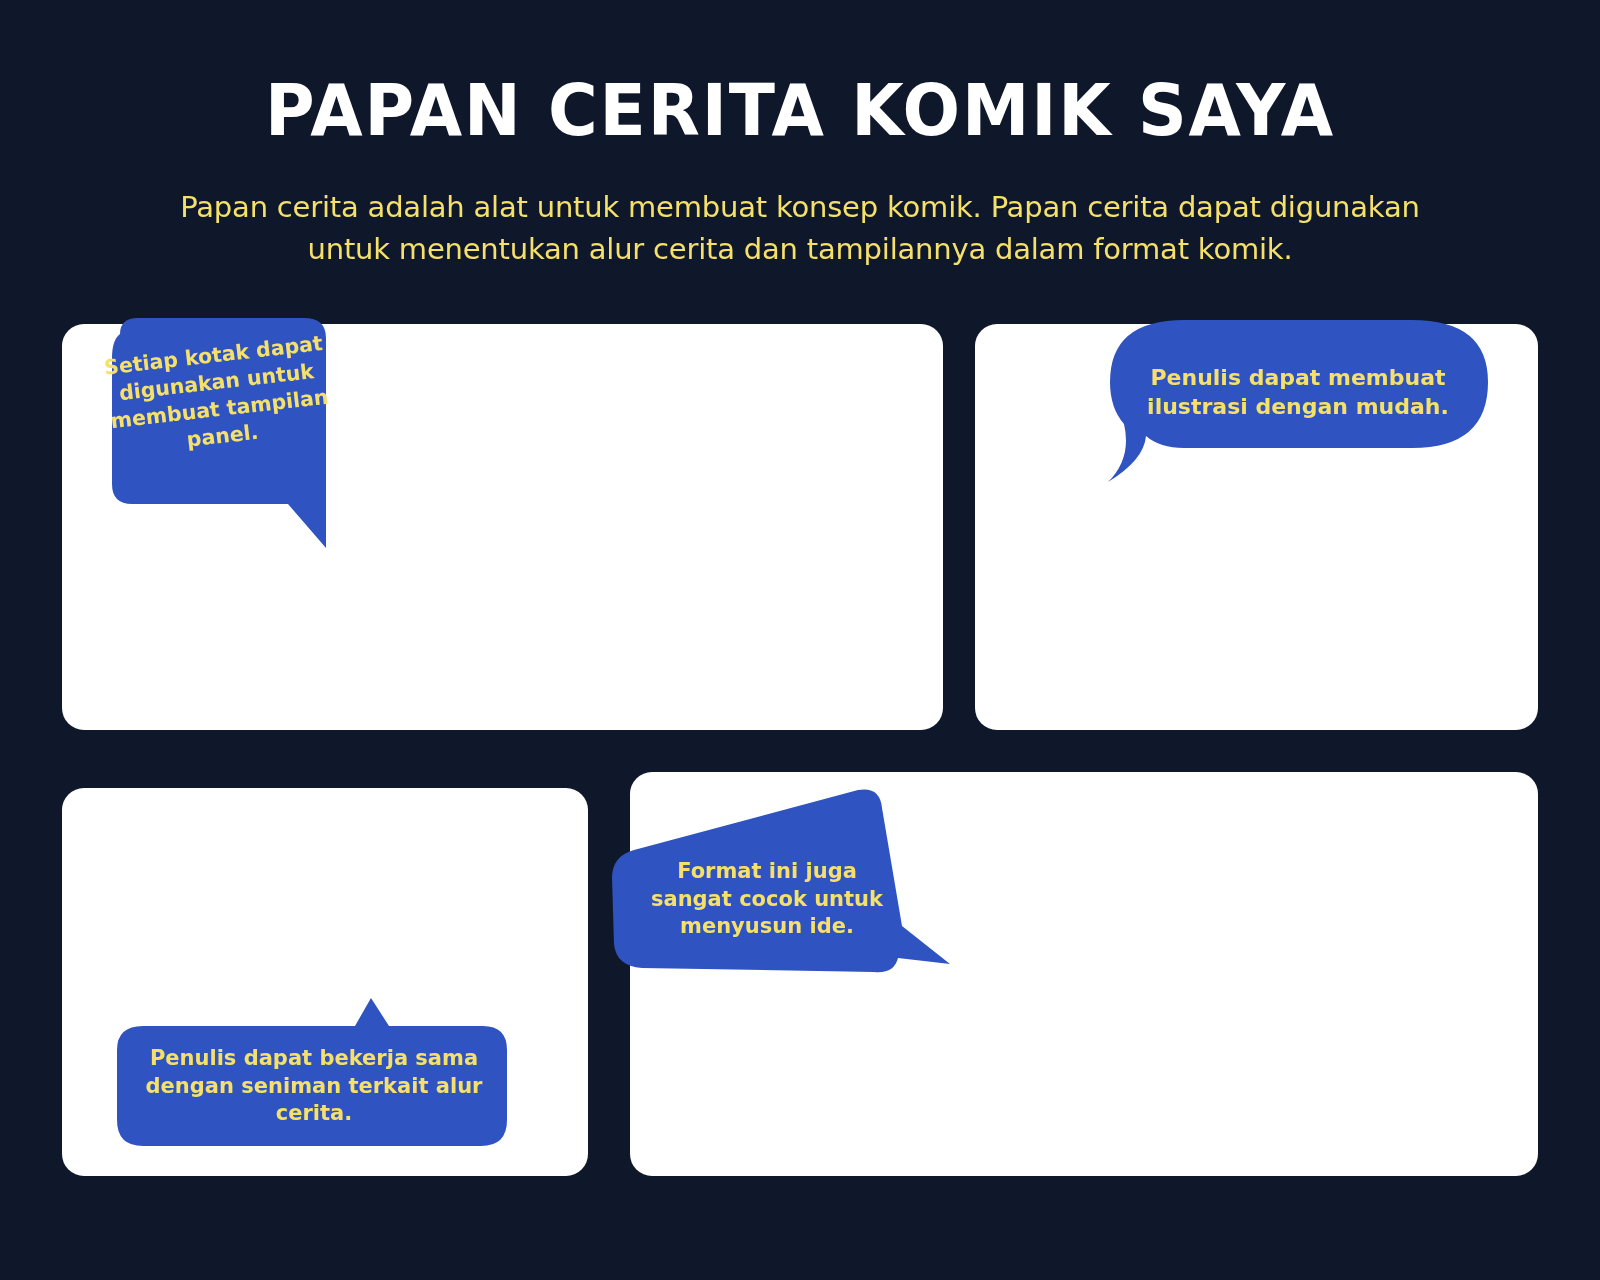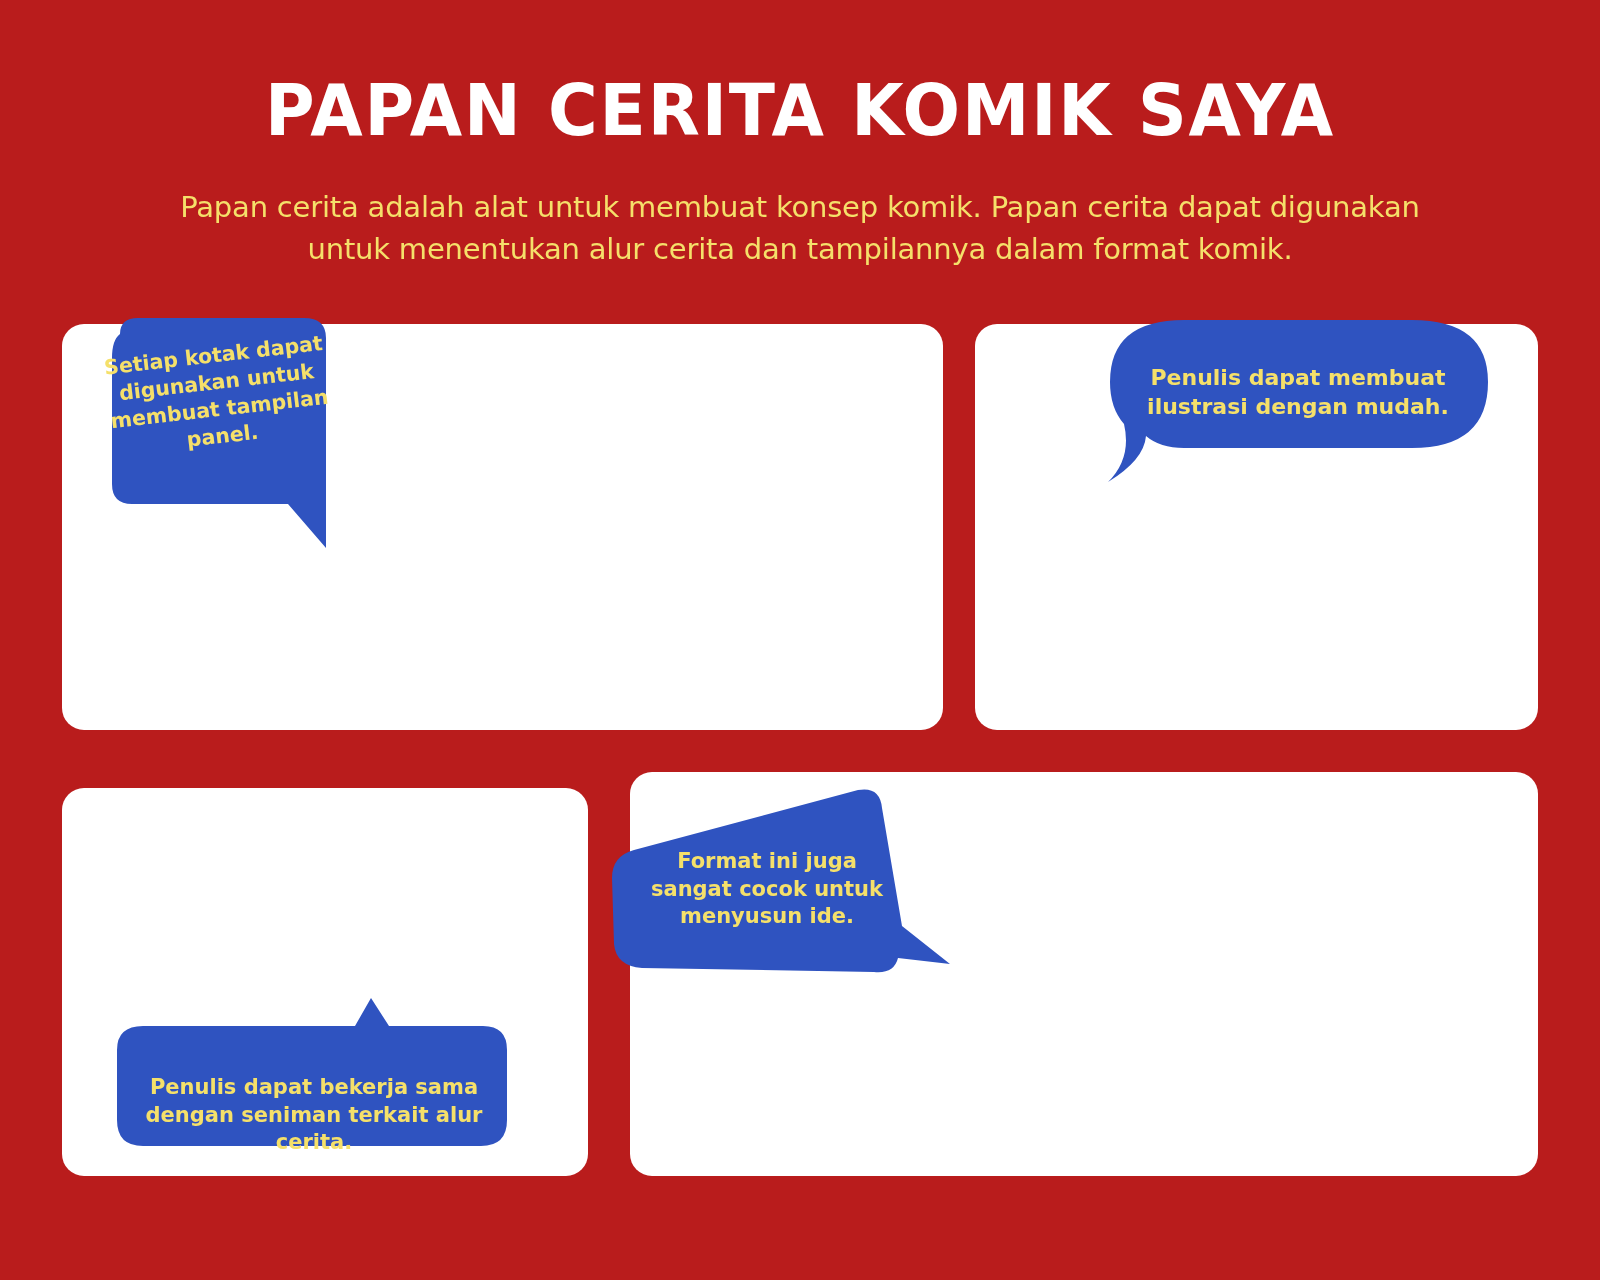--- a/index.html
+++ b/index.html
@@ -9,21 +9,21 @@
   body {
     width: 1600px;
     height: 1280px;
     overflow: hidden;
     font-family: "Liberation Sans", sans-serif;
   }
   #stage {
     position: relative;
     width: 1600px;
     height: 1280px;
-    background: #b91c1c;
+    background: #0f172a;
     overflow: hidden;
   }
 
   
   #header {
     position: absolute;
     left: 0;
     top: 0;
     width: 1600px;
     text-align: center;
@@ -100,33 +100,32 @@
     left: 22px;
     top: 43px;
     width: 336px;
     font-size: 22px;
   }
 
   
   #bubble-3 { left: 612px; top: 786px; width: 340px; height: 192px; }
   #bubble-3 .bubble-text {
     left: 24px;
-    top: 62px;
+    top: 72px;
     width: 262px;
     font-size: 21px;
   }
 
   
   #bubble-4 { left: 117px; top: 998px; width: 393px; height: 152px; }
   #bubble-4 .bubble-text {
     left: 26px;
     top: 47px;
     width: 342px;
     font-size: 21px;
-    margin-top: 29px;
   }
 </style>
 </head>
 <body>
 
 <div id="stage">
 
   <div id="header">
     <h1 id="page-title">PAPAN CERITA KOMIK SAYA</h1>
     <p id="page-subtitle">Papan cerita adalah alat untuk membuat konsep komik. Papan cerita dapat digunakan untuk menentukan alur cerita dan tampilannya dalam format komik.</p>

